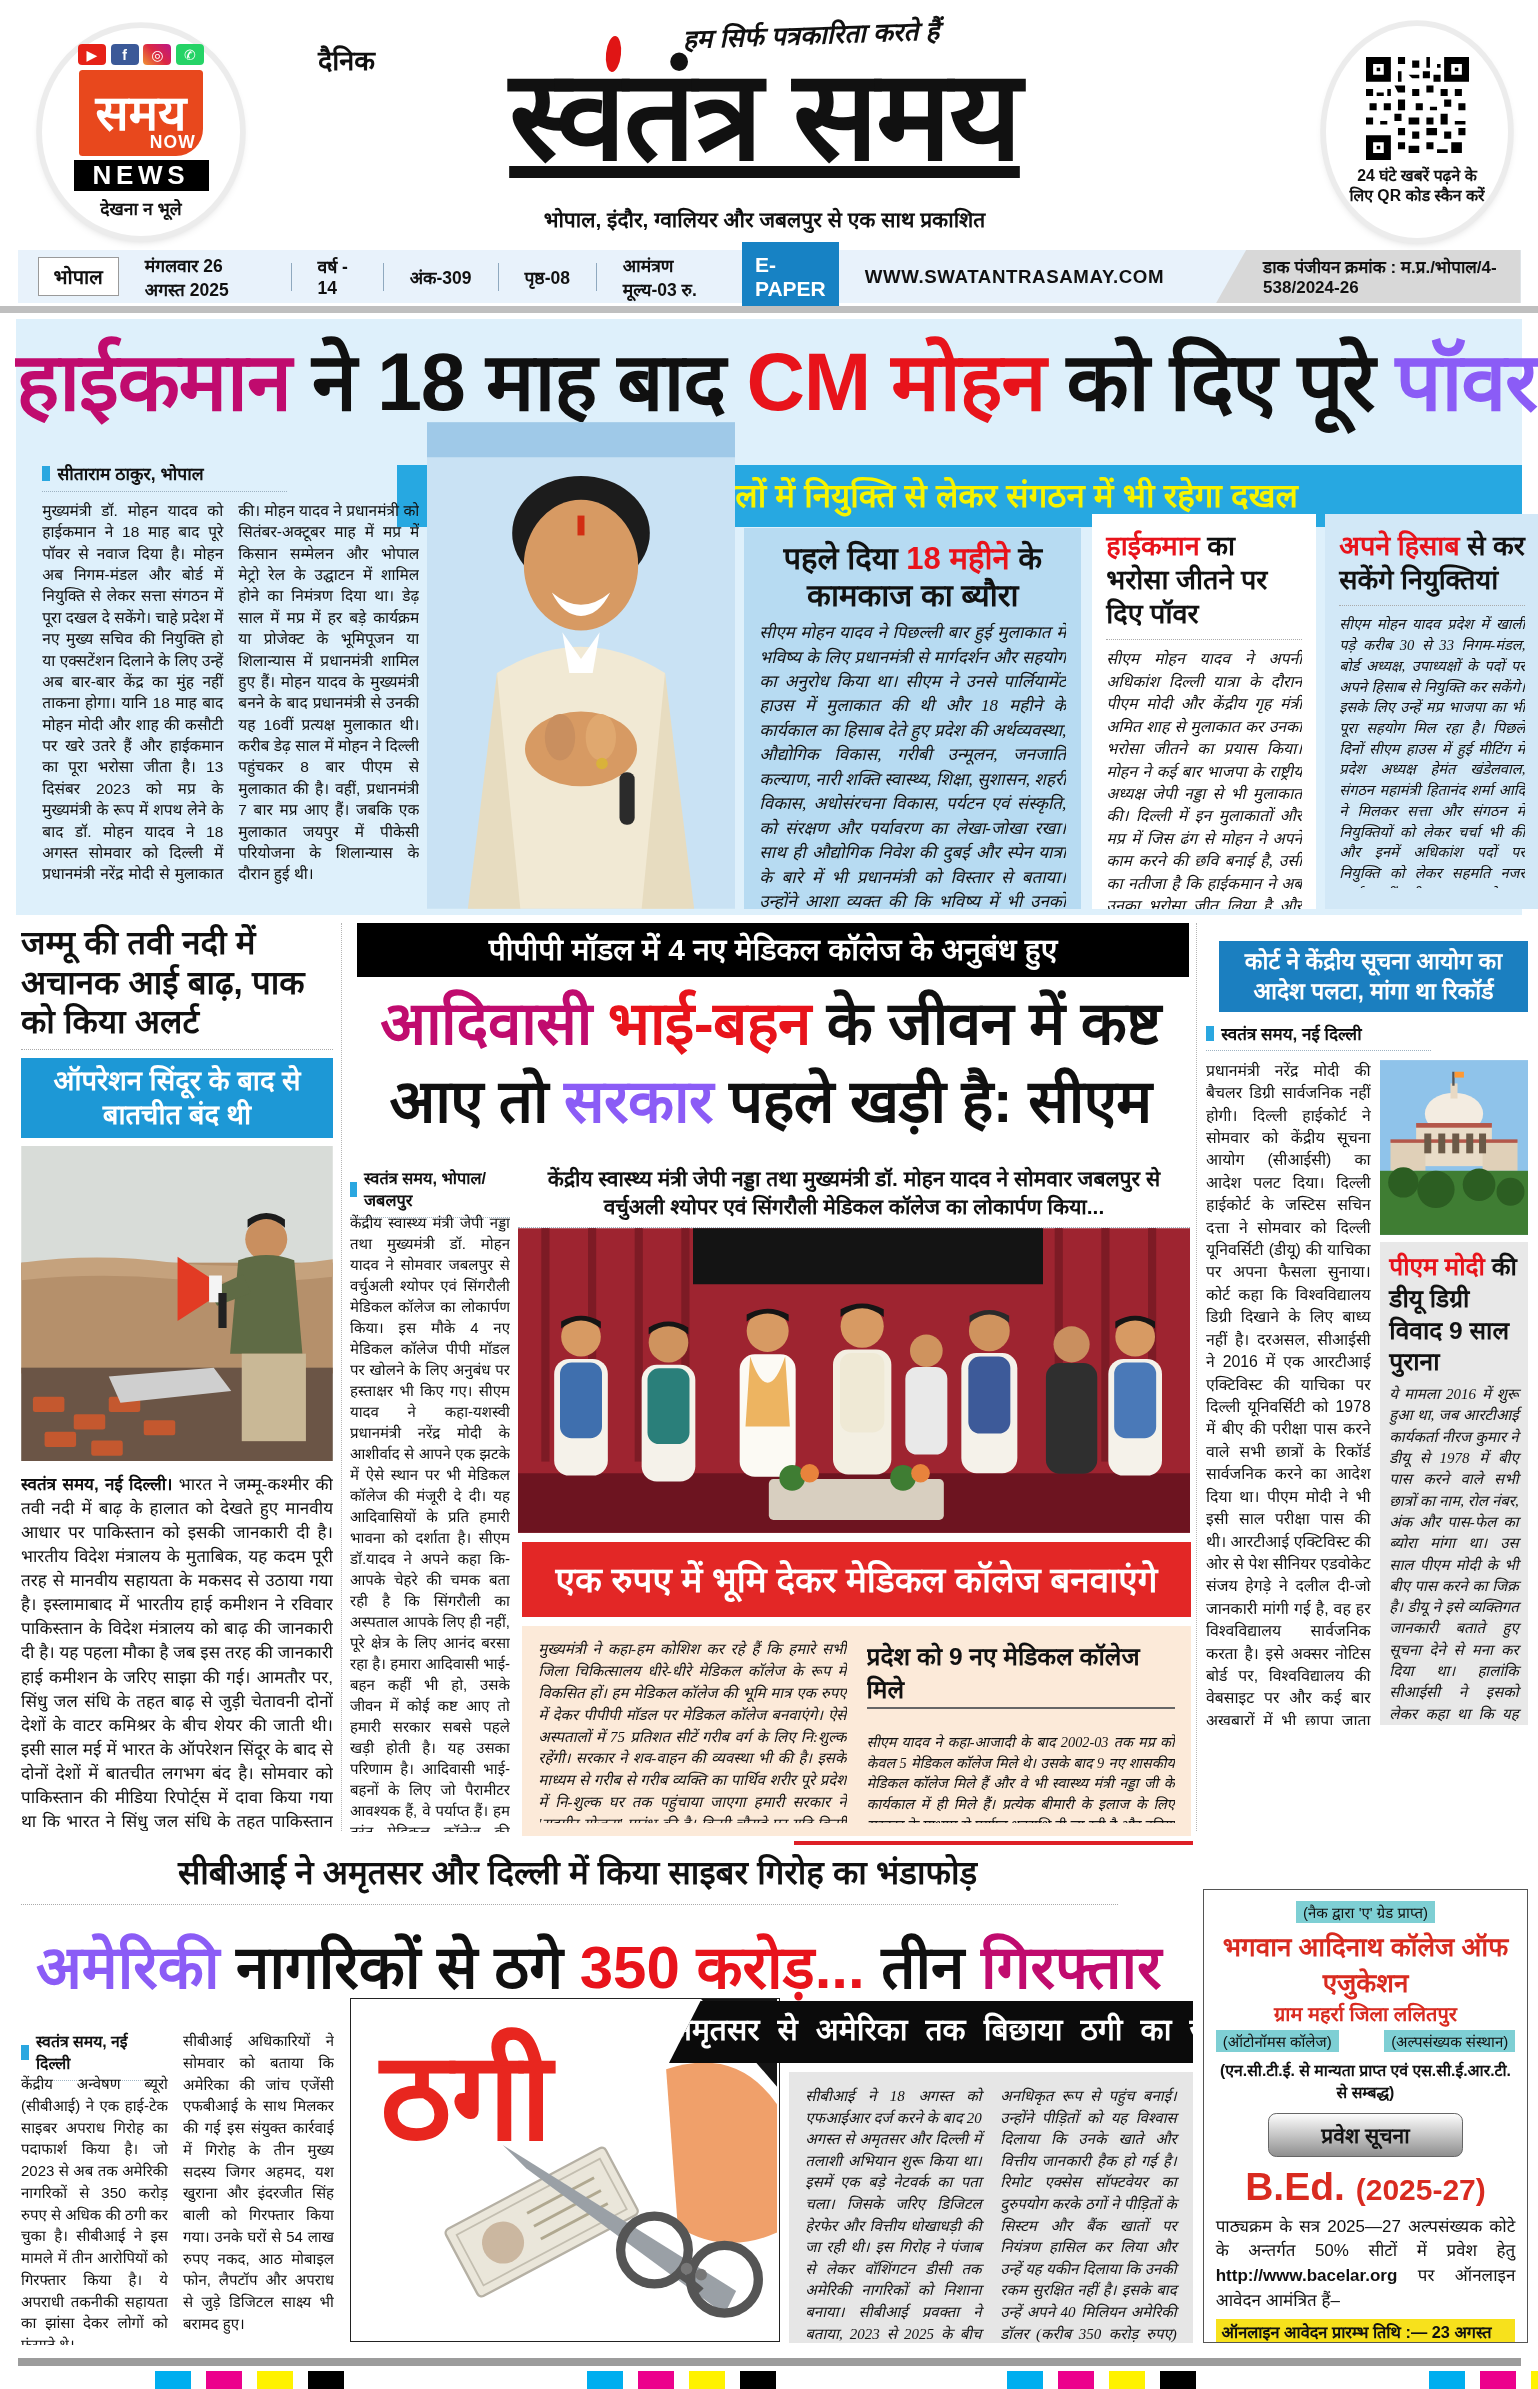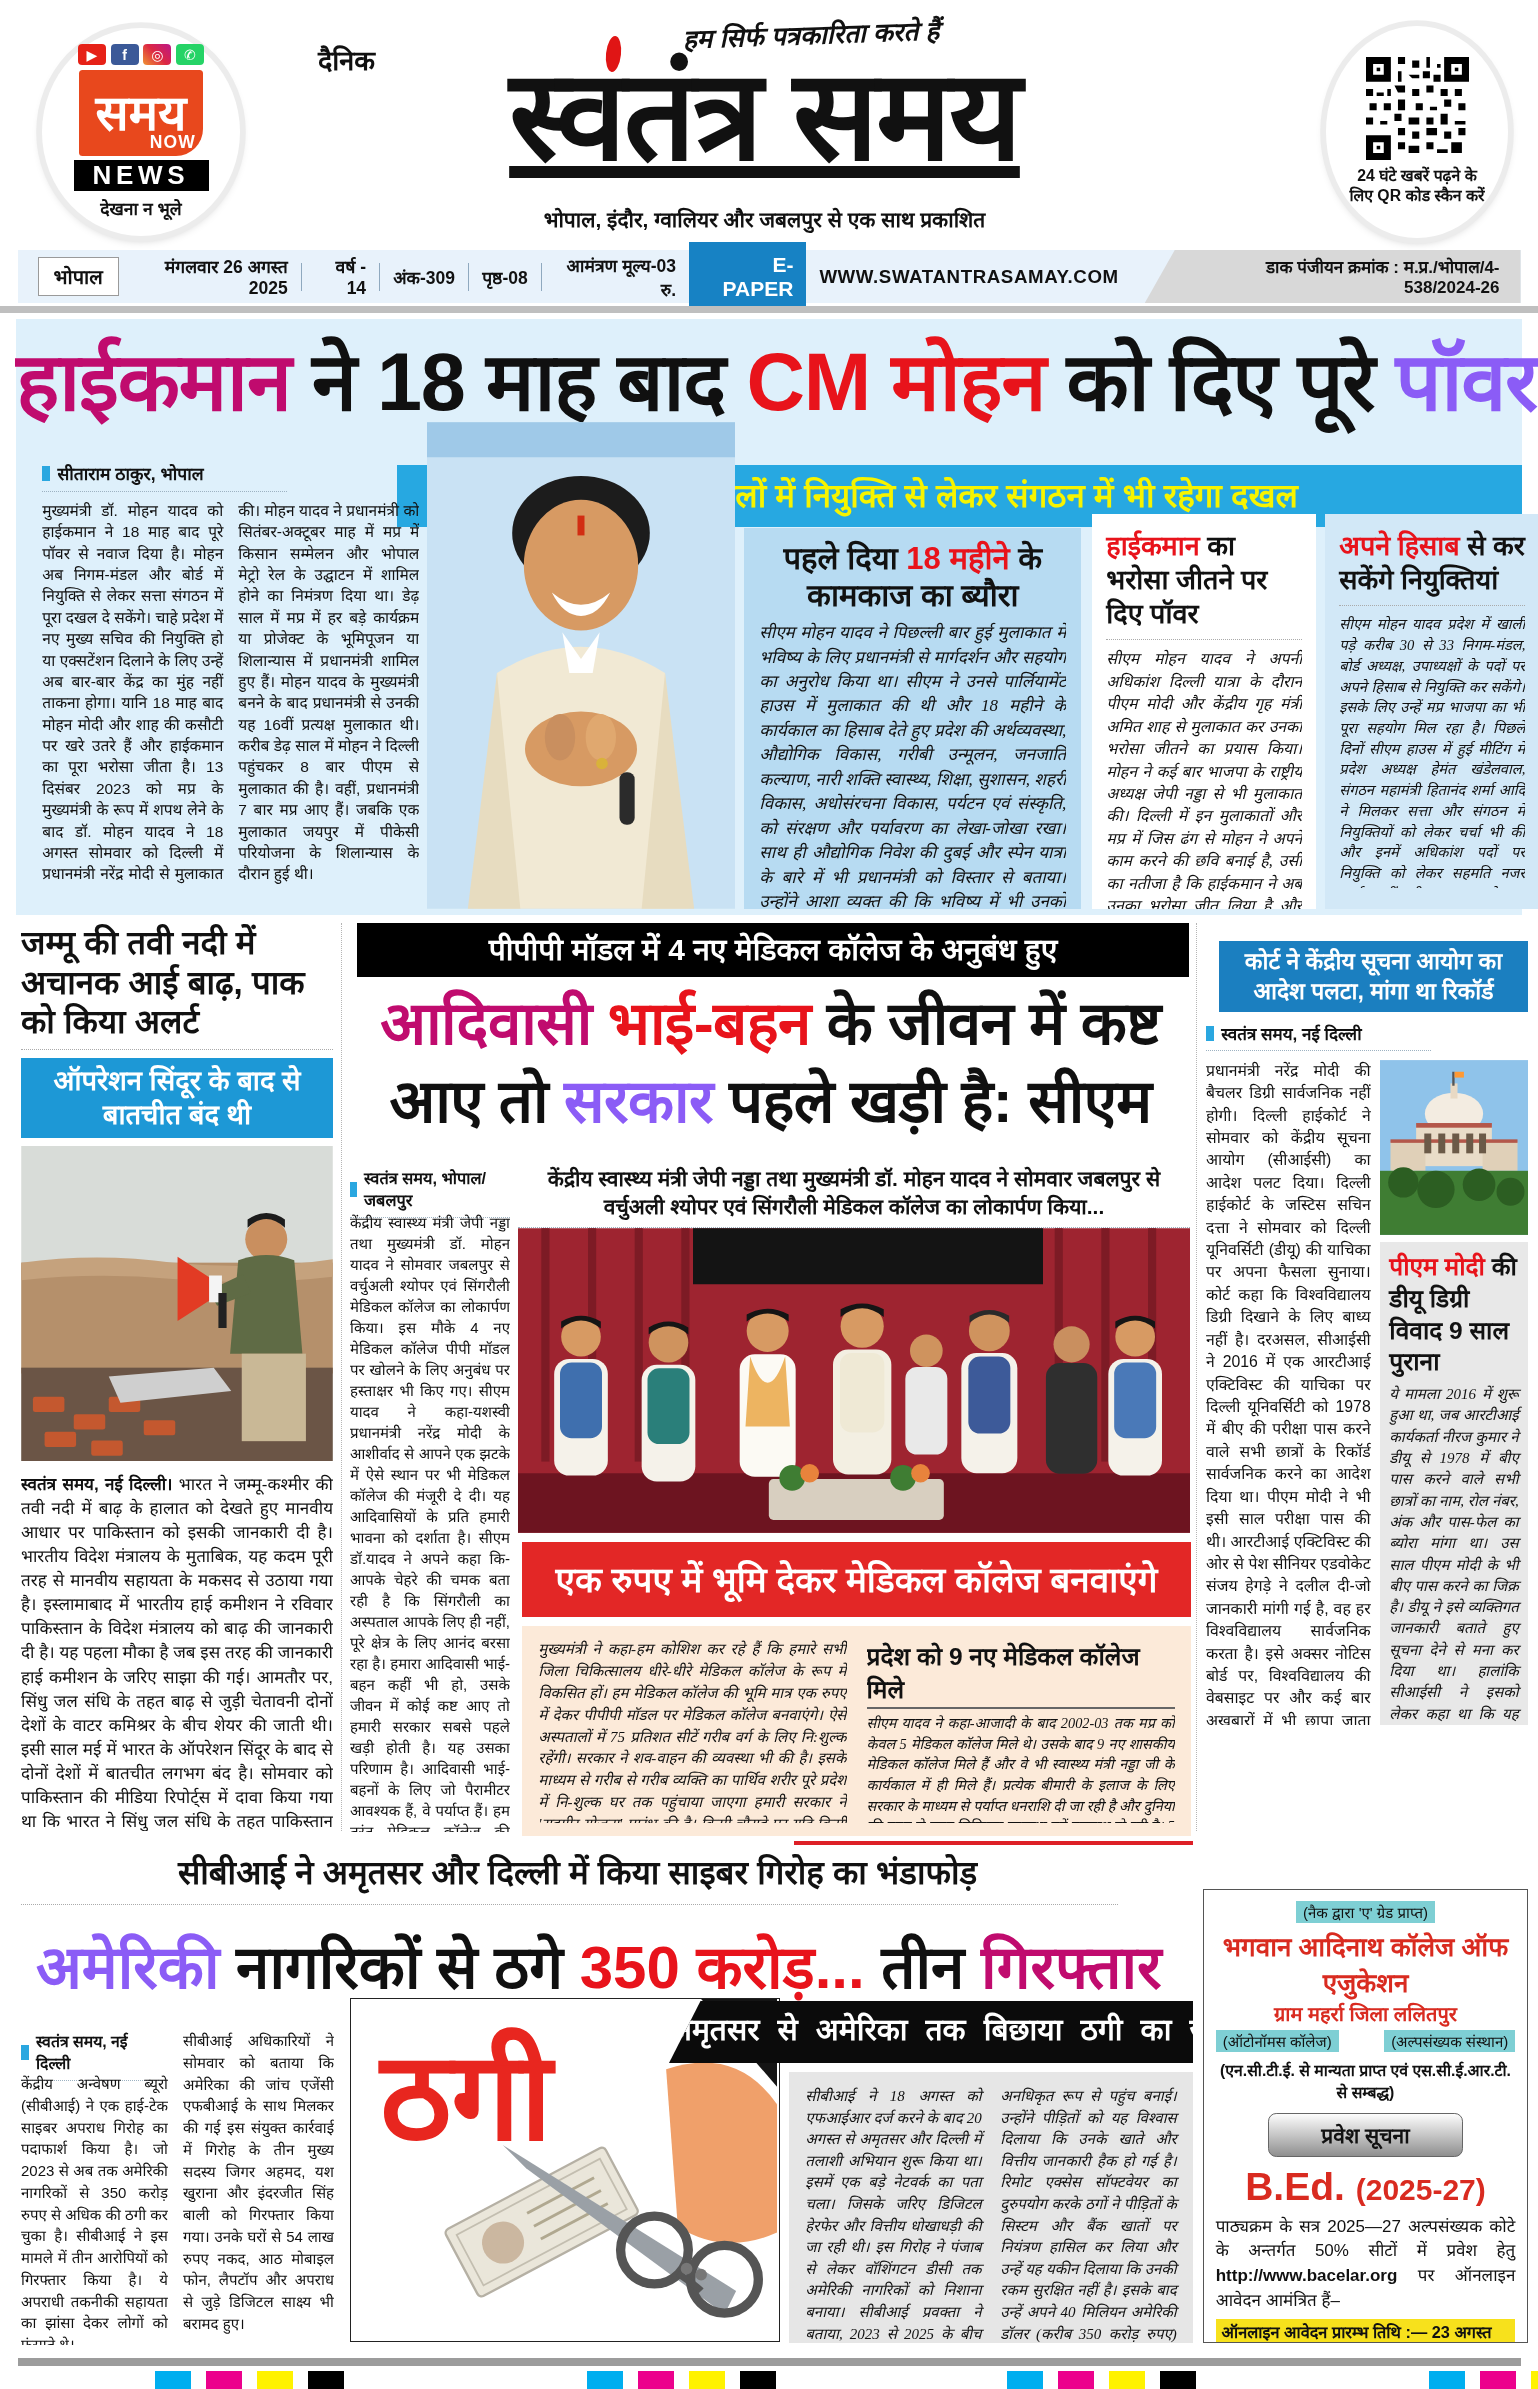--- a/index.html
+++ b/index.html
@@ -25,21 +25,21 @@
   .samaybox .now{position:absolute;right:7px;bottom:3.5px;font-size:17.5px;font-weight:800;letter-spacing:1.2px;}
   .newsbox{background:#000;color:#fff;width:135px;height:31.5px;display:flex;align-items:center;justify-content:center;
            font-size:26px;font-weight:800;letter-spacing:4.7px;margin-top:3.5px;}
   .dekhna{font-weight:700;font-size:17.5px;margin-top:4.7px;}
   .mast-title{font-weight:900;font-size:126px;line-height:.98;letter-spacing:-2.3px;}
   .mast-slogan{font-weight:800;font-size:26px;font-style:italic;transform:rotate(-2deg);}
   .mast-sub{font-weight:700;font-size:21px;}
   .reddot{width:15px;height:36px;background:#e01515;border-radius:50%;transform:rotate(6deg);}
   .qrcap{font-weight:700;font-size:15.8px;line-height:1.3;width:138px;text-align:center;margin-top:5.8px;}
   
-  .infobar{background:#e8f2fb;display:flex;align-items:center;font-weight:700;font-size:17.5px;gap:13px;text-align:right;}
+  .infobar{background:#e8f2fb;display:flex;align-items:center;font-weight:700;font-size:17.5px;gap:26px;}
   .citybox{background:#fff;border:1.2px solid #9a9a9a;padding:4.7px 15px;font-size:20px;margin-left:20px;}
   .sep{width:1.2px;height:28px;background:#8fa9bf;}
   .epaper{background:#1782c4;color:#fff;padding:10.5px 13px;font-size:21px;font-weight:800;}
   .website{font-size:18.7px;font-weight:800;letter-spacing:0.6px;}
   .postal{height:100%;display:flex;align-items:center;background:#d8d8d8;
           clip-path:polygon(30px 0,100% 0,100% 100%,0 100%);padding:0 21px 0 47px;font-size:17px;}
   
   .leadbg{background:#def0fb;}
   .hl-mag{color:#c00b6e;} .hl-red{color:#e8131b;} .hl-blue{color:#8b5cf6;} .hl-bk{color:#101010;}
   .lead-hl{font-weight:800;font-size:81px;letter-spacing:-1.2px;}
@@ -54,21 +54,21 @@
   .card{padding:15px 14px;}
   .card-h{font-weight:800;font-size:27px;line-height:1.26;border-bottom:1.8px dotted #aaa;padding-bottom:8.2px;}
   .card-b{font-size:15.8px;line-height:1.42;margin-top:8.2px;}
   
   .subhead-blue{background:#1d98d6;color:#fff;font-weight:800;font-size:27.4px;line-height:1.25;padding:5.8px 3.5px;}
   .kickerbox{background:#000;color:#fff;font-weight:700;font-size:30px;}
   .mid-hl{font-weight:800;font-size:60px;line-height:1.3;letter-spacing:-0.6px;}
   .caption{font-weight:700;font-size:21px;line-height:1.35;border-bottom:1.8px dotted #9db2c2;padding-bottom:5.8px;}
   .redbox{background:#e32726;color:#fff;font-weight:800;font-size:35px;}
   .peach{background:#fcead9;display:flex;gap:20px;padding:13px 16.3px;}
-  .peach .h{font-weight:800;font-size:24.5px;border-bottom:2.3px solid #666;display:inline-block;padding-bottom:2.3px;margin-bottom:4px;}
+  .peach .h{font-weight:800;font-size:24.5px;border-bottom:2.3px solid #666;display:inline-block;padding-bottom:2.3px;margin-bottom:23px;}
   .vdot{border-left:1.8px dotted #b5b5b5;}
   .du-hl{font-weight:800;font-size:34px;line-height:1.28;}
   .graycard{background:#e8e8e8;}
   
   .bot-hl{font-weight:800;font-size:60px;}
   .banner{background:#0b0b0b;color:#fff;font-weight:700;font-size:30px;
           clip-path:polygon(31.5px 0,100% 0,100% 100%,0 100%);font-family:Liberation Mono, monospace;}
   .graybox2{background:#e6e6e6;}
   
   .ad{background:#fff;border:1.8px solid #555;text-align:center;}

